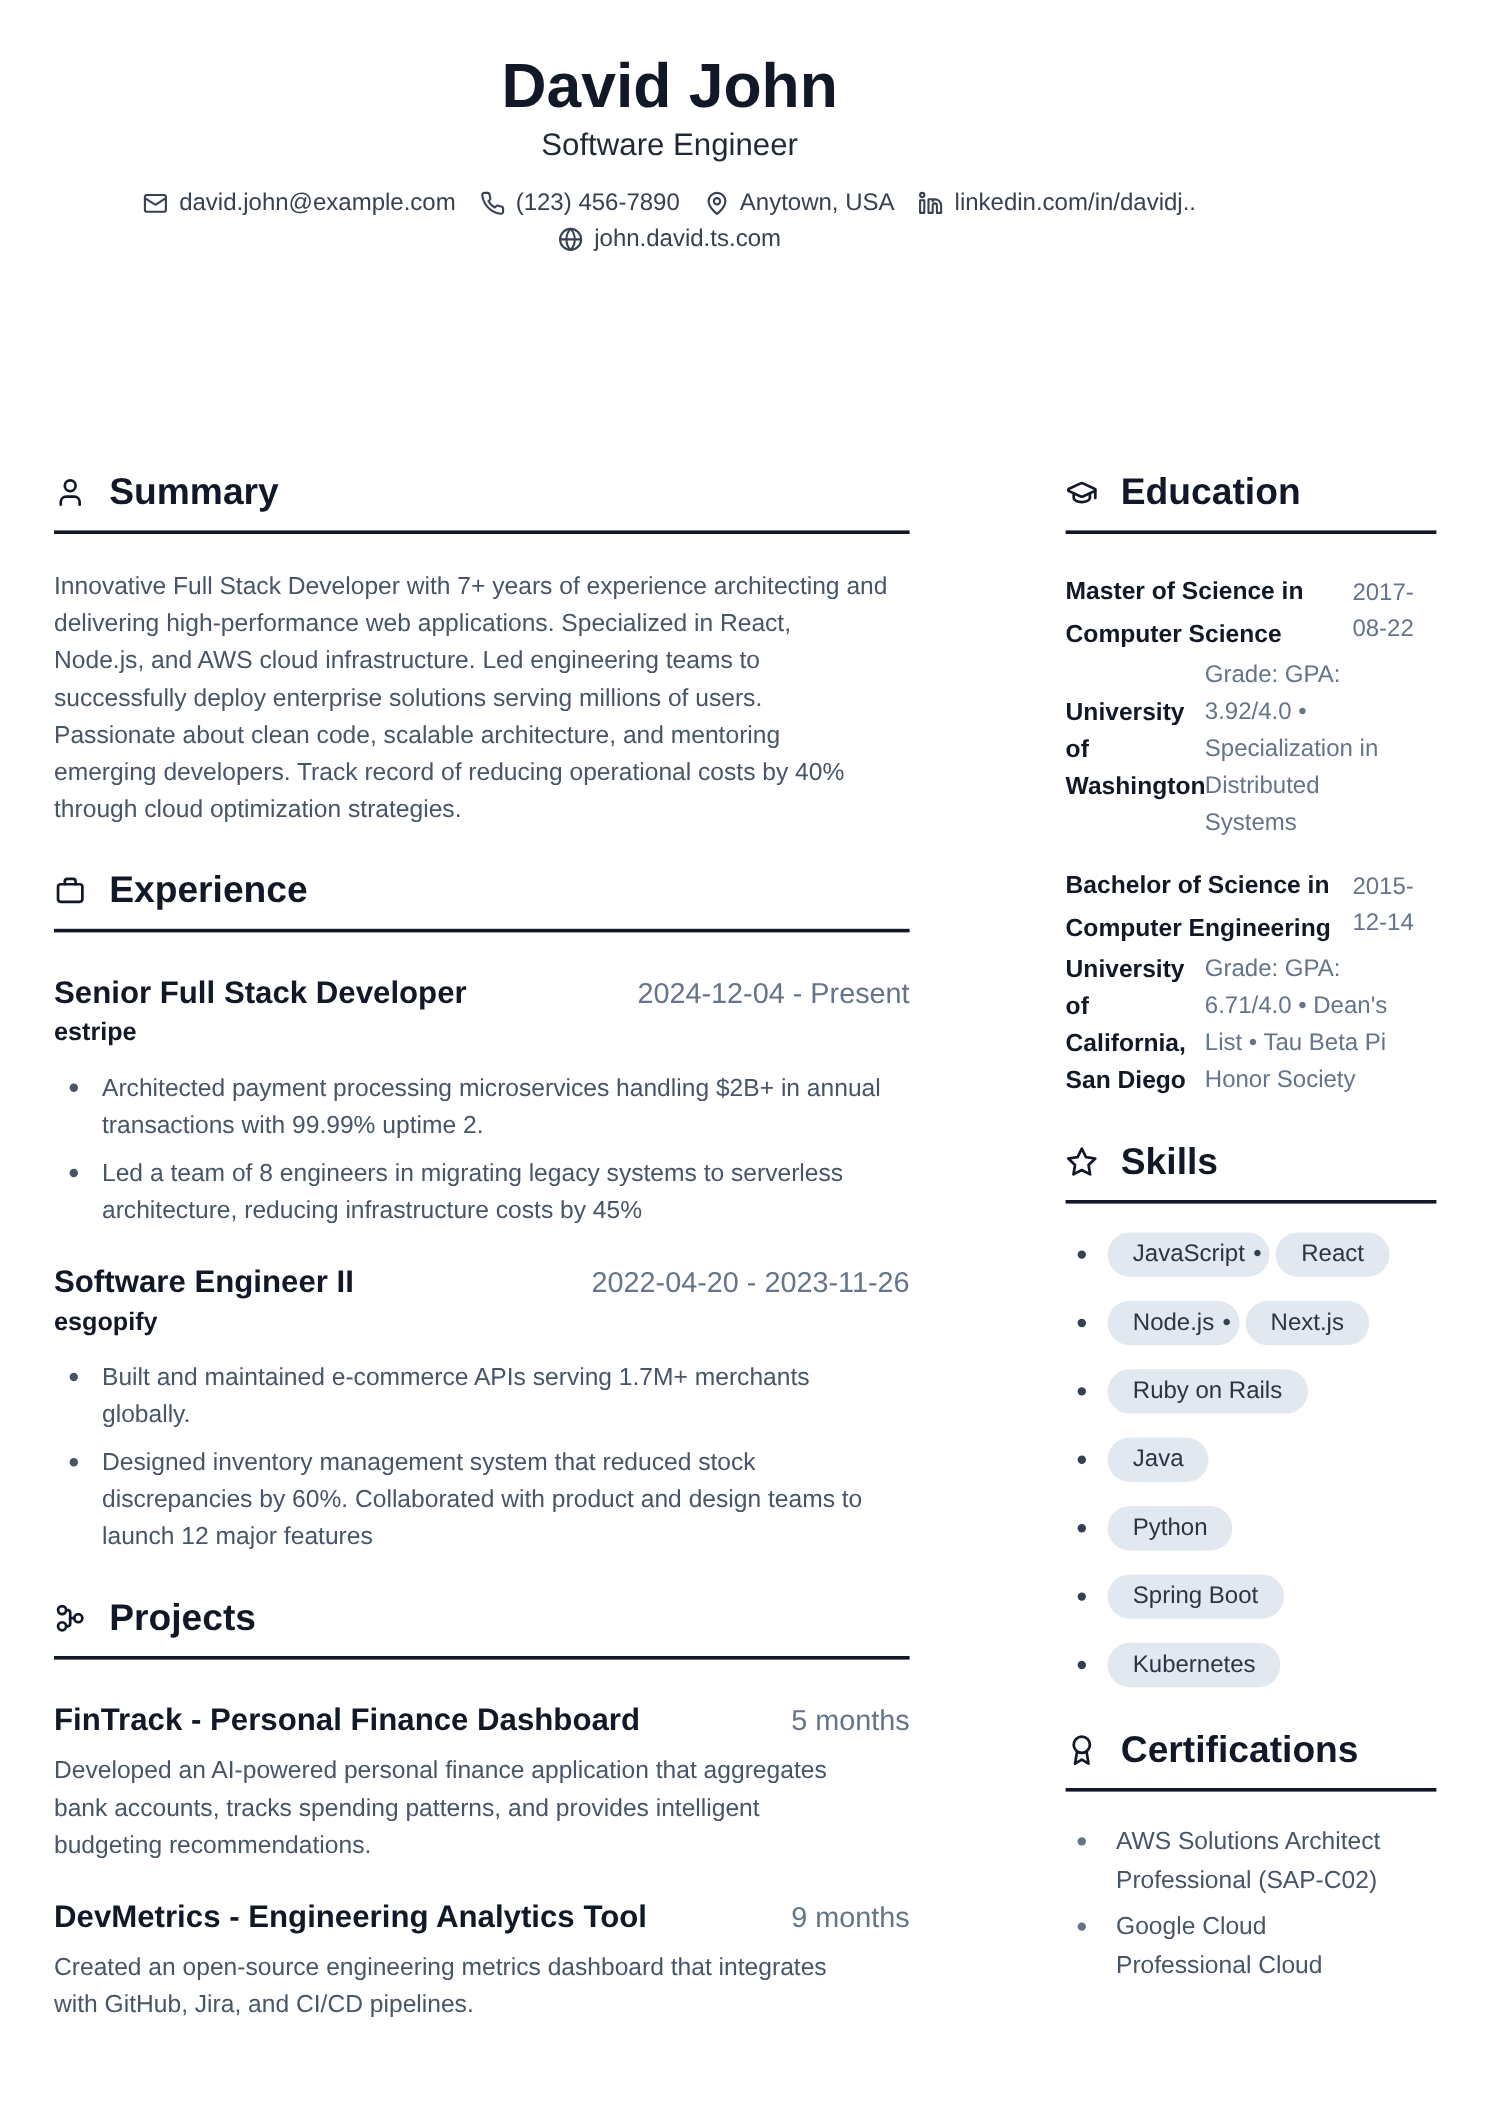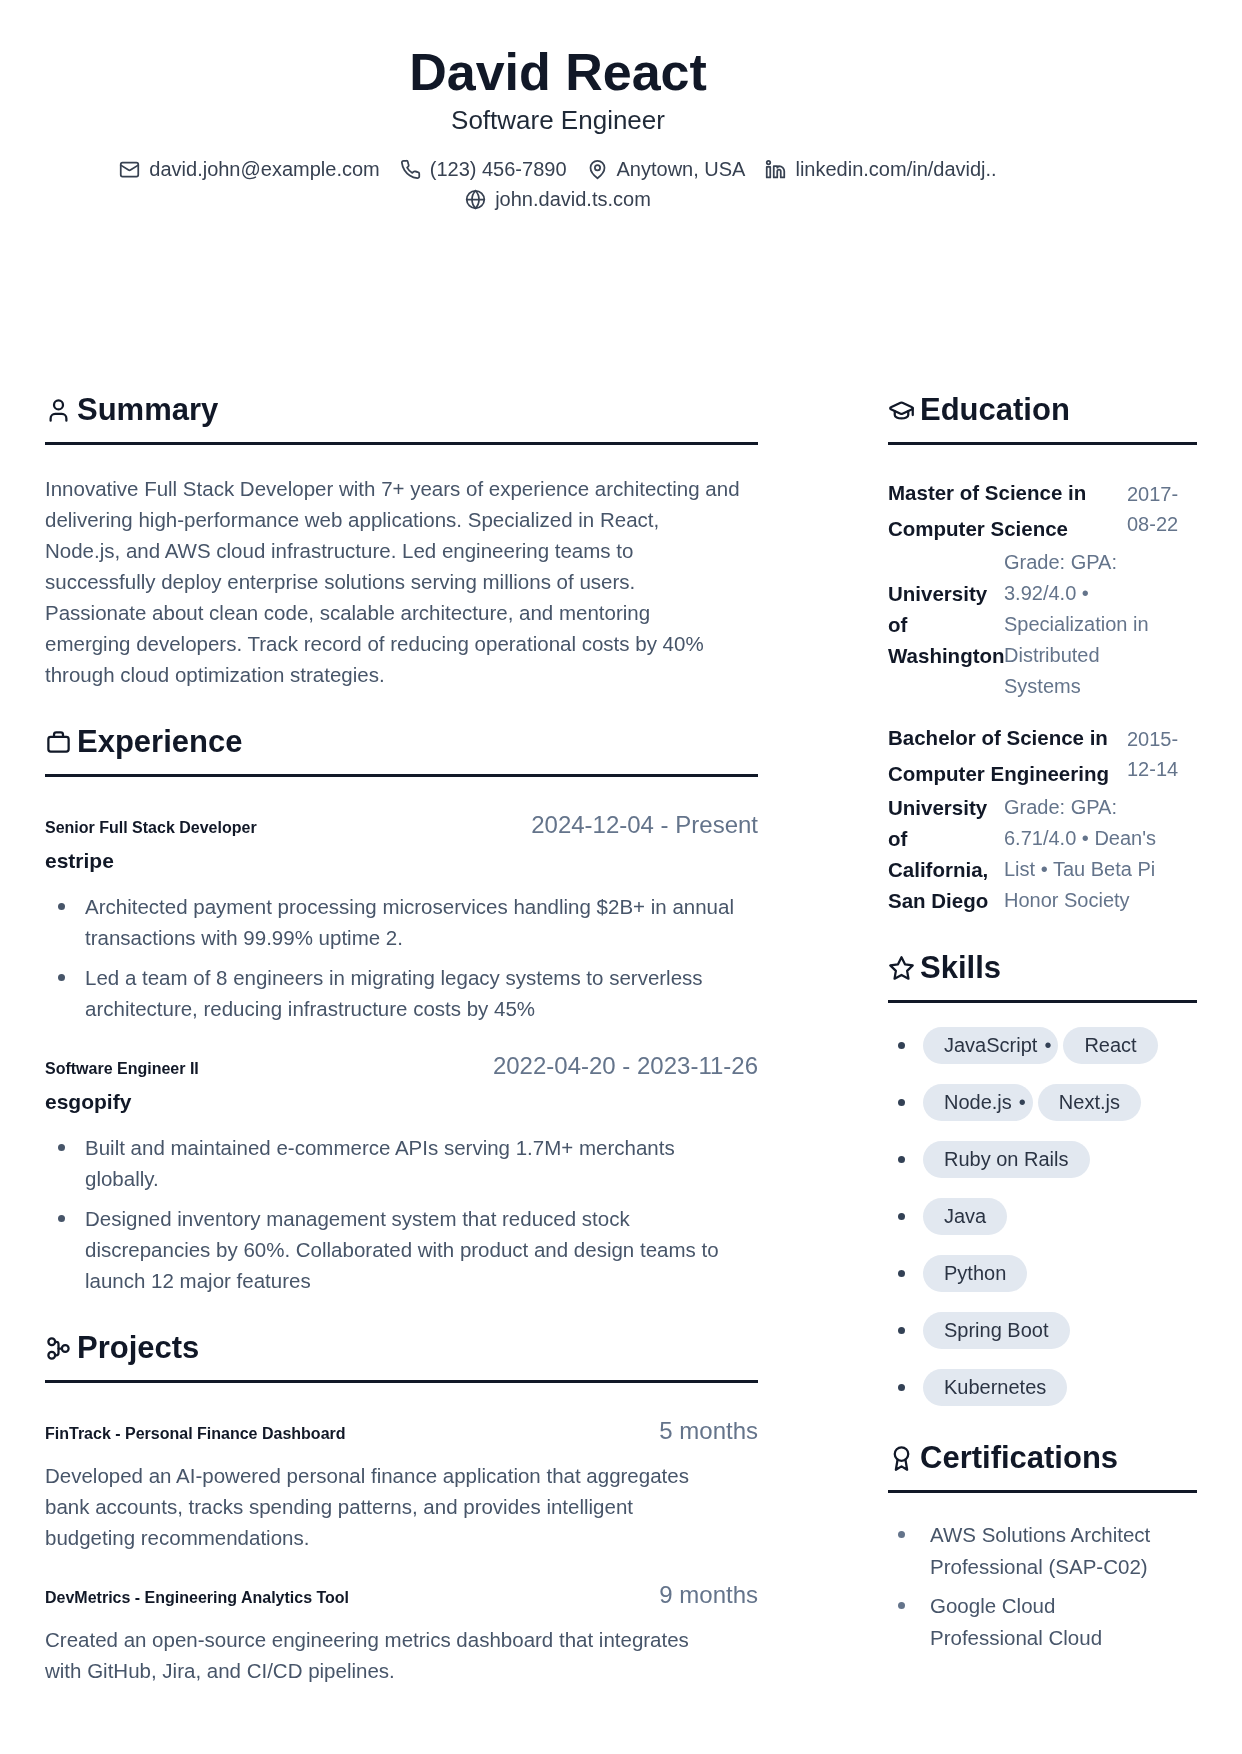--- a/index.html
+++ b/index.html
@@ -20,34 +20,34 @@
   .crow { display:flex; justify-content:center; align-items:center; gap:20px; line-height:30px; }
   .citem { display:inline-flex; align-items:center; gap:9px; white-space:nowrap; }
   .cicon svg { width:21px; height:21px; display:block; }
 
   
   .columns { display:flex; justify-content:space-between; padding:0 45px; margin-top:176px; }
   .col-left { width:713px; flex:none; }
   .col-right { width:309px; flex:none; }
 
   .sec + .sec { margin-top:32px; }
-  .sec-h { display:flex; align-items:center; gap:5px; margin:0;
+  .sec-h { display:flex; align-items:center; gap:19px; margin:0;
            font-size:31px; line-height:40px; font-weight:700; color:var(--heading,#111827); }
   .sec-icon { flex:none; display:inline-flex; color:var(--heading,#111827); }
   .sec-icon svg { width:27px; height:27px; display:block; }
   .rule { height:3px; background:var(--rule,#111827); margin-top:12px; }
 
   
   .summary-text { margin-top:28px; font-size:20.5px; line-height:31px; color:var(--body); max-width:695px; }
 
   
   .job, .proj { margin-top:34px; }
   .job + .job, .proj + .proj { margin-top:28px; }
   .jrow { display:flex; justify-content:space-between; align-items:baseline; }
-  .jtitle { font-size:16px; line-height:33px; font-weight:700; color:var(--heading,#111827); }
+  .jtitle { font-size:26px; line-height:33px; font-weight:700; color:var(--heading,#111827); }
   .jdate  { font-size:24px; color:var(--muted,#64748b); white-space:nowrap; }
   .jcompany { font-size:21px; line-height:33px; font-weight:700; color:var(--heading,#111827); }
   ul.blist { list-style:none; margin:14px 0 0 0; padding:0; font-size:20.5px; line-height:31px; color:var(--body); }
   ul.blist li { position:relative; padding-left:40px; margin-bottom:9px; max-width:695px; }
   ul.blist li::before { content:""; position:absolute; left:13px; top:12px; width:7px; height:7px;
                         border-radius:50%; background:var(--body); }
   .pdesc { margin-top:10px; font-size:20.5px; line-height:31px; color:var(--body); max-width:660px; }
 
   
   .school { margin-top:30px; }
@@ -73,21 +73,21 @@
   ul.cert-list li { position:relative; padding-left:42px; margin-bottom:7px; max-width:280px; }
   ul.cert-list li::before { content:""; position:absolute; left:10px; top:12px; width:7px; height:7px;
                             border-radius:50%; background:var(--muted,#64748b); }
 </style>
 </head>
 <body>
 
 <div class="page">
 
   <header class="header">
-    <h1 class="name">David React</h1>
+    <h1 class="name">David John</h1>
     <div class="subtitle">Software Engineer</div>
     <div class="contact">
       <div class="crow" id="contact-row-1">
   <span class="citem">
     <span class="cicon">
               <svg viewBox="0 0 24 24" fill="none" stroke="currentColor" stroke-width="2" stroke-linecap="round" stroke-linejoin="round">
                 <rect x="2" y="4" width="20" height="16" rx="2"></rect>
                 <path d="m22 7-8.97 5.7a1.94 1.94 0 0 1-2.06 0L2 7"></path>
               </svg>
             </span>

